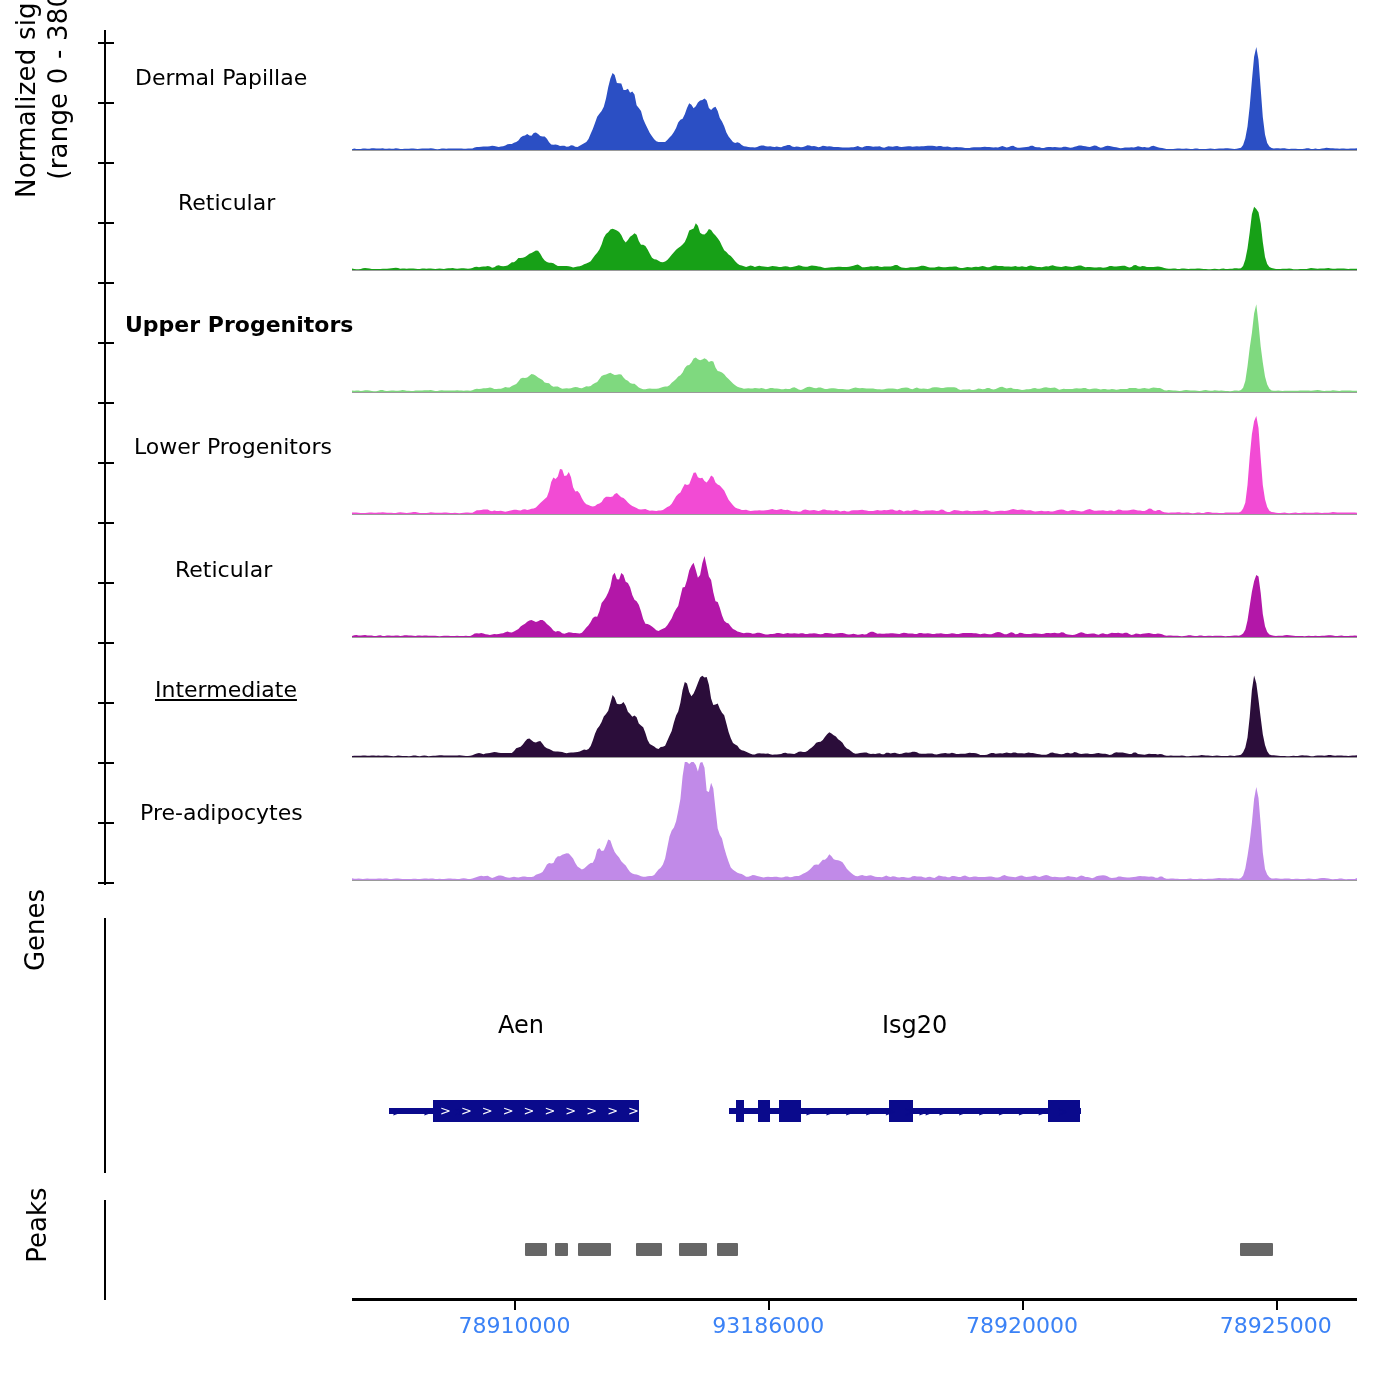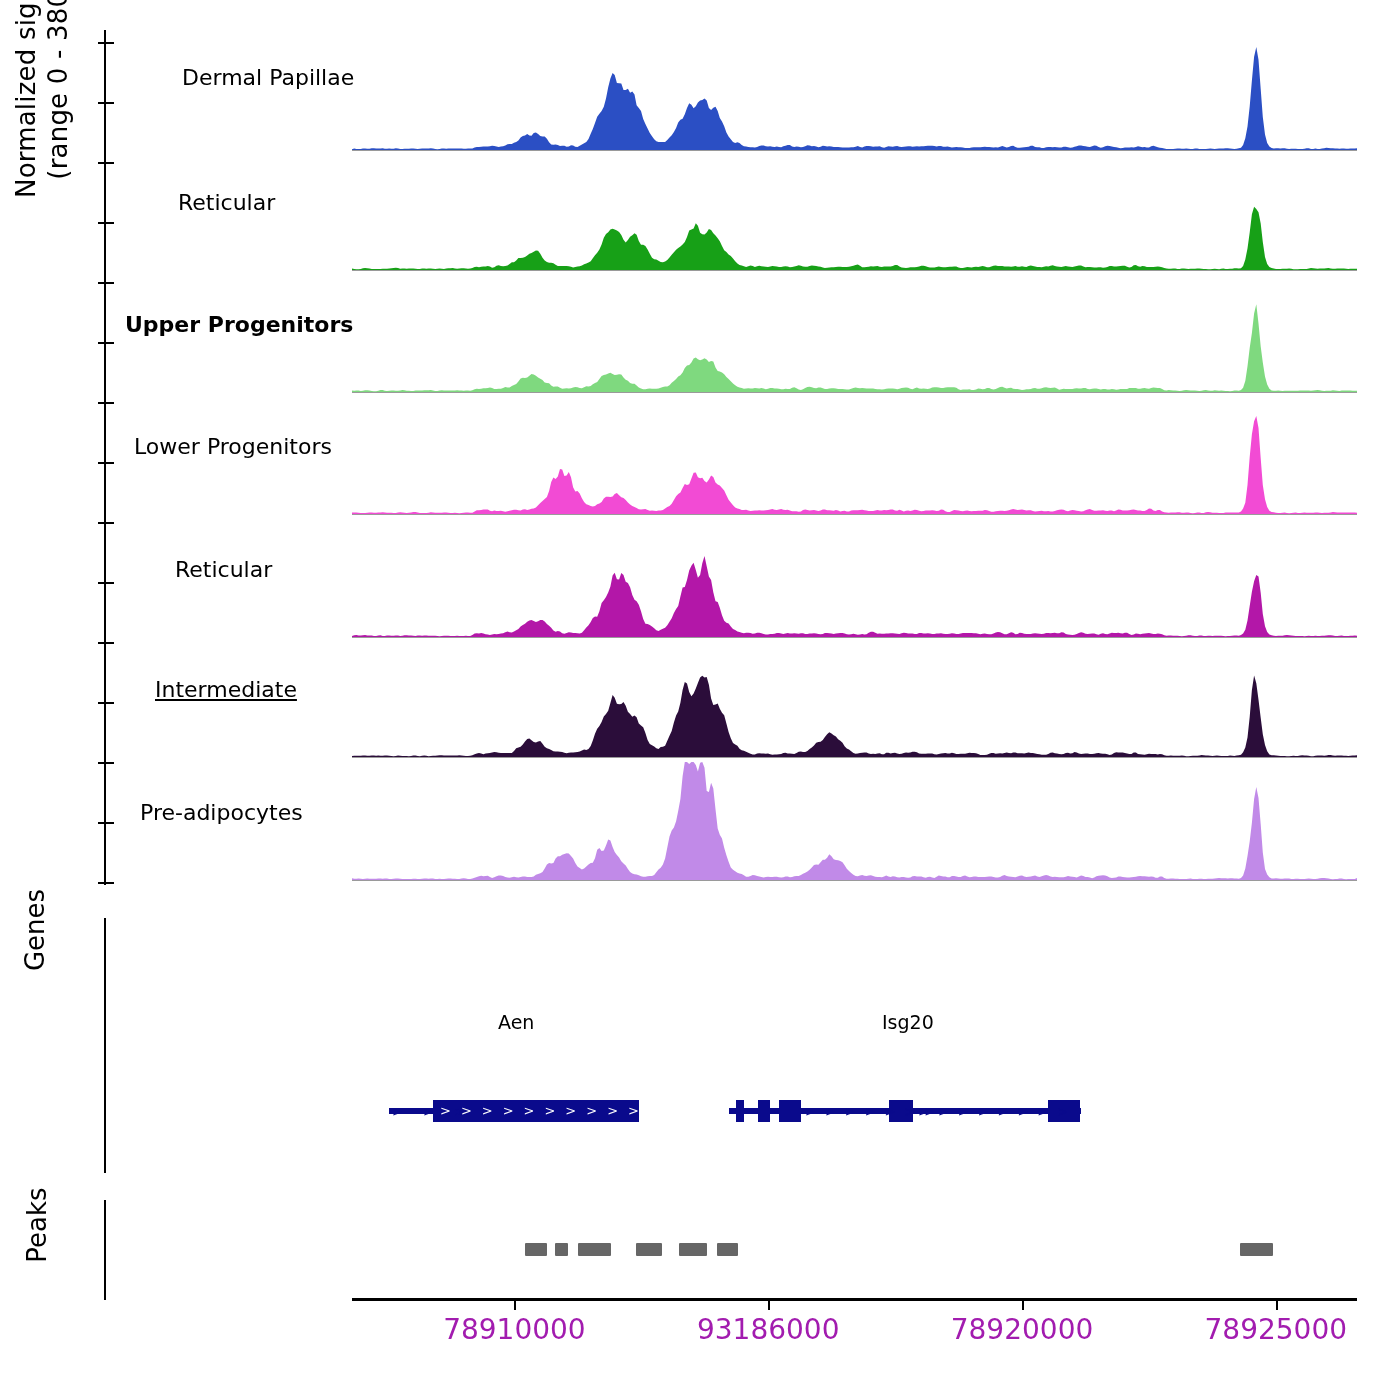--- a/index.html
+++ b/index.html
@@ -46,33 +46,33 @@
     position:absolute;
     font-size:22px;
     color:#000;
     white-space:nowrap;
   }
   .baseline{position:absolute;left:352px;width:1005px;height:1px;background:#9a9a9a;}
 
   svg.sig{position:absolute;left:0;top:0;overflow:visible;}
 
   
-  .gene-name{position:absolute;font-size:19px;color:#000;}
+  .gene-name{position:absolute;font-size:24px;color:#000;}
   .gene-bar{position:absolute;background:#0a0a8c;}
   .gene-thin{height:6px;}
   .gene-thick{height:22px;}
   .arrow{position:absolute;color:#0a0a8c;font-size:13px;line-height:13px;}
 
   
   .peak{position:absolute;background:#666666;height:13px;border-radius:1px;}
 
   
   .xaxis-line{position:absolute;left:352px;width:1005px;height:3px;background:#000;}
   .xtick{position:absolute;width:2px;height:9px;background:#000;}
-  .xticklabel{position:absolute;font-size:28px;color:#a21caf;text-align:center;transform:translateX(-50%);}
+  .xticklabel{position:absolute;font-size:22px;color:#3b82f6;text-align:center;transform:translateX(-50%);}
   .xtitle{position:absolute;width:1400px;text-align:center;font-size:28px;color:#000;}
 </style>
 </head>
 <body>
 
 <div id="root">
 
   <div class="ylabel-wrap">
     <div class="ylabel">
       <span>Normalized signal</span>
@@ -98,21 +98,21 @@
       <div class="tickmark" style="top: 522px;"></div>
       <div class="tickmark" style="top: 582px;"></div>
       <div class="tickmark" style="top: 642px;"></div>
       <div class="tickmark" style="top: 702px;"></div>
       <div class="tickmark" style="top: 762px;"></div>
       <div class="tickmark" style="top: 822px;"></div>
       <div class="tickmark" style="top: 882px;"></div>
     </div>
 
   <div id="tracks">
-      <div class="track-name" style="left: 135px; top: 65px; margin-left: 47px;">Dermal Papillae</div>
+      <div class="track-name" style="left: 135px; top: 65px;">Dermal Papillae</div>
       <div class="baseline" style="top: 150px;"></div>
       <svg class="sig" width="1400" height="1400" style="pointer-events: none;">
         <polygon points="352,150 352.0,149.2 354.2,148.5 356.4,148.9 358.6,149.1 360.8,149.0 362.9,148.6 365.1,148.4 367.3,148.8 369.5,148.7 371.7,148.2 373.9,148.2 376.1,148.5 378.3,148.6 380.5,148.4 382.7,148.3 384.8,148.7 387.0,148.7 389.2,148.4 391.4,148.7 393.6,148.8 395.8,148.3 398.0,148.6 400.2,149.0 402.4,148.9 404.5,148.7 406.7,148.7 408.9,148.7 411.1,148.6 413.3,148.6 415.5,148.8 417.7,148.9 419.9,148.8 422.1,148.5 424.3,148.4 426.4,148.5 428.6,148.6 430.8,148.3 433.0,148.4 435.2,149.0 437.4,149.2 439.6,148.9 441.8,148.5 444.0,148.5 446.2,148.7 448.3,148.6 450.5,148.4 452.7,148.5 454.9,148.6 457.1,148.6 459.3,148.5 461.5,148.6 463.7,148.8 465.9,148.7 468.0,148.5 470.2,148.6 472.4,148.4 474.6,147.4 476.8,147.1 479.0,147.1 481.2,146.7 483.4,146.5 485.6,146.6 487.8,146.6 489.9,146.2 492.1,145.8 494.3,146.0 496.5,146.6 498.7,147.0 500.9,146.6 503.1,146.2 505.3,145.6 507.5,144.3 509.6,144.0 511.8,144.1 514.0,142.8 516.2,141.9 518.4,140.6 520.6,137.5 522.8,136.1 525.0,135.4 527.2,134.1 529.4,135.6 531.5,135.7 533.7,133.0 535.9,132.4 538.1,133.9 540.3,136.1 542.5,136.6 544.7,136.5 546.9,138.8 549.1,142.3 551.2,144.5 553.4,144.8 555.6,144.5 557.8,145.1 560.0,146.0 562.2,145.7 564.4,145.8 566.6,146.7 568.8,146.6 571.0,145.3 573.1,145.4 575.3,146.8 577.5,147.0 579.7,145.7 581.9,144.4 584.1,143.2 586.3,141.9 588.5,139.1 590.7,133.8 592.8,129.0 595.0,122.9 597.2,116.7 599.4,113.7 601.6,111.1 603.8,106.7 606.0,98.4 608.2,87.2 610.4,78.6 612.6,73.0 614.7,75.1 616.9,83.0 619.1,83.2 621.3,83.5 623.5,90.1 625.7,90.0 627.9,88.7 630.1,92.8 632.3,91.5 634.5,94.6 636.6,105.2 638.8,108.0 641.0,111.1 643.2,119.1 645.4,124.1 647.6,128.5 649.8,133.0 652.0,136.2 654.2,139.3 656.3,141.3 658.5,142.1 660.7,142.0 662.9,142.1 665.1,142.1 667.3,139.9 669.5,137.5 671.7,135.3 673.9,131.9 676.1,128.0 678.2,122.5 680.4,119.7 682.6,118.8 684.8,114.3 687.0,107.9 689.2,103.2 691.4,104.8 693.6,108.3 695.8,106.2 697.9,102.5 700.1,100.5 702.3,99.9 704.5,98.4 706.7,100.5 708.9,107.9 711.1,109.9 713.3,107.7 715.5,106.8 717.7,111.0 719.8,118.1 722.0,121.5 724.2,126.3 726.4,132.4 728.6,136.4 730.8,139.3 733.0,141.9 735.2,142.9 737.4,142.3 739.5,143.1 741.7,145.0 743.9,146.2 746.1,146.5 748.3,147.1 750.5,147.3 752.7,147.2 754.9,147.5 757.1,146.9 759.3,145.9 761.4,145.6 763.6,145.6 765.8,146.2 768.0,146.5 770.2,146.2 772.4,146.7 774.6,147.1 776.8,146.6 779.0,147.0 781.2,147.2 783.3,146.3 785.5,145.8 787.7,145.1 789.9,145.1 792.1,146.5 794.3,146.9 796.5,146.4 798.7,146.7 800.9,147.2 803.0,147.0 805.2,146.2 807.4,145.3 809.6,145.5 811.8,146.3 814.0,146.0 816.2,146.5 818.4,147.3 820.6,146.8 822.8,145.8 824.9,146.0 827.1,146.4 829.3,146.2 831.5,146.4 833.7,146.9 835.9,146.9 838.1,147.1 840.3,147.3 842.5,147.6 844.6,147.6 846.8,147.4 849.0,147.5 851.2,147.2 853.4,147.3 855.6,146.7 857.8,145.9 860.0,146.9 862.2,147.6 864.4,146.6 866.5,145.9 868.7,145.9 870.9,146.3 873.1,146.8 875.3,146.6 877.5,146.4 879.7,146.3 881.9,147.2 884.1,147.8 886.2,147.0 888.4,146.2 890.6,146.5 892.8,146.7 895.0,146.2 897.2,146.1 899.4,146.8 901.6,147.0 903.8,146.8 906.0,146.6 908.1,146.2 910.3,146.3 912.5,146.8 914.7,146.4 916.9,146.2 919.1,146.5 921.3,146.2 923.5,146.3 925.7,146.1 927.8,145.7 930.0,145.8 932.2,145.7 934.4,145.9 936.6,146.5 938.8,146.1 941.0,146.0 943.2,146.8 945.4,146.7 947.6,146.5 949.7,147.1 951.9,147.5 954.1,147.2 956.3,146.9 958.5,147.2 960.7,147.2 962.9,147.5 965.1,148.0 967.3,148.0 969.5,147.9 971.6,147.4 973.8,147.2 976.0,147.3 978.2,147.2 980.4,147.2 982.6,146.9 984.8,146.8 987.0,146.9 989.2,146.9 991.3,147.2 993.5,147.4 995.7,147.2 997.9,147.4 1000.1,146.8 1002.3,145.9 1004.5,146.7 1006.7,147.4 1008.9,147.1 1011.1,146.0 1013.2,145.7 1015.4,147.0 1017.6,147.8 1019.8,147.7 1022.0,147.5 1024.2,147.3 1026.4,147.1 1028.6,146.8 1030.8,145.8 1032.9,145.8 1035.1,146.9 1037.3,147.2 1039.5,147.3 1041.7,147.9 1043.9,147.9 1046.1,147.3 1048.3,147.0 1050.5,147.1 1052.7,147.2 1054.8,147.1 1057.0,147.2 1059.2,147.5 1061.4,147.5 1063.6,146.8 1065.8,146.7 1068.0,147.2 1070.2,147.7 1072.4,147.5 1074.5,146.8 1076.7,146.2 1078.9,145.5 1081.1,145.5 1083.3,146.0 1085.5,146.2 1087.7,146.8 1089.9,147.1 1092.1,146.3 1094.3,145.5 1096.4,145.7 1098.6,147.0 1100.8,147.7 1103.0,147.3 1105.2,146.2 1107.4,145.7 1109.6,146.1 1111.8,146.6 1114.0,146.9 1116.2,147.3 1118.3,147.8 1120.5,148.2 1122.7,148.1 1124.9,147.5 1127.1,147.4 1129.3,147.4 1131.5,147.3 1133.7,147.5 1135.9,147.0 1138.0,146.2 1140.2,146.8 1142.4,147.2 1144.6,146.9 1146.8,147.5 1149.0,147.5 1151.2,146.2 1153.4,145.8 1155.6,146.5 1157.8,147.3 1159.9,147.8 1162.1,147.9 1164.3,148.4 1166.5,149.0 1168.7,149.1 1170.9,149.0 1173.1,148.9 1175.3,148.8 1177.5,148.6 1179.6,148.6 1181.8,148.8 1184.0,148.7 1186.2,148.5 1188.4,148.7 1190.6,149.1 1192.8,149.1 1195.0,148.5 1197.2,148.4 1199.4,148.9 1201.5,149.1 1203.7,149.0 1205.9,149.0 1208.1,148.8 1210.3,148.4 1212.5,148.7 1214.7,148.9 1216.9,148.7 1219.1,148.6 1221.2,148.6 1223.4,148.4 1225.6,148.2 1227.8,148.3 1230.0,148.6 1232.2,148.8 1234.4,149.1 1236.6,148.8 1238.8,148.2 1241.0,147.8 1243.1,145.1 1245.3,138.2 1247.5,126.4 1249.7,106.4 1251.9,80.4 1254.1,56.8 1256.3,46.9 1258.5,59.8 1260.7,89.1 1262.8,117.0 1265.0,134.4 1267.2,143.0 1269.4,146.6 1271.6,147.9 1273.8,148.5 1276.0,148.3 1278.2,148.3 1280.4,148.5 1282.6,148.2 1284.7,148.3 1286.9,148.8 1289.1,148.9 1291.3,148.8 1293.5,148.8 1295.7,148.8 1297.9,149.0 1300.1,149.1 1302.3,149.1 1304.5,148.8 1306.6,148.2 1308.8,148.2 1311.0,148.9 1313.2,148.9 1315.4,148.6 1317.6,148.9 1319.8,148.9 1322.0,148.6 1324.2,148.2 1326.3,147.8 1328.5,148.0 1330.7,148.2 1332.9,148.3 1335.1,148.5 1337.3,148.6 1339.5,148.7 1341.7,148.6 1343.9,148.6 1346.1,148.8 1348.2,148.8 1350.4,148.6 1352.6,148.5 1354.8,148.4 1357.0,148.2 1357,150" fill="#2b4fc4"></polygon>
       </svg>
       <div class="track-name" style="left: 178px; top: 190px;">Reticular</div>
       <div class="baseline" style="top: 270px;"></div>
       <svg class="sig" width="1400" height="1400" style="pointer-events: none;">
         <polygon points="352,270 352.0,268.5 354.2,269.0 356.4,269.2 358.6,269.2 360.8,268.9 362.9,268.3 365.1,268.0 367.3,268.3 369.5,268.6 371.7,269.0 373.9,269.1 376.1,269.1 378.3,268.9 380.5,268.9 382.7,268.8 384.8,268.7 387.0,268.8 389.2,268.6 391.4,268.3 393.6,268.0 395.8,267.8 398.0,268.0 400.2,268.7 402.4,268.6 404.5,268.5 406.7,268.7 408.9,268.6 411.1,268.6 413.3,268.6 415.5,268.7 417.7,269.1 419.9,268.9 422.1,268.4 424.3,268.4 426.4,268.7 428.6,268.6 430.8,268.6 433.0,268.8 435.2,269.0 437.4,268.8 439.6,268.6 441.8,268.7 444.0,268.9 446.2,268.6 448.3,268.3 450.5,268.2 452.7,268.1 454.9,268.4 457.1,268.8 459.3,268.6 461.5,268.3 463.7,268.2 465.9,268.6 468.0,268.7 470.2,268.4 472.4,268.0 474.6,267.1 476.8,266.8 479.0,267.2 481.2,266.8 483.4,266.5 485.6,266.4 487.8,266.0 489.9,266.6 492.1,267.7 494.3,267.2 496.5,265.8 498.7,265.3 500.9,265.9 503.1,266.3 505.3,266.0 507.5,265.5 509.6,263.9 511.8,262.2 514.0,262.3 516.2,260.5 518.4,258.0 520.6,258.1 522.8,257.8 525.0,257.1 527.2,255.4 529.4,253.8 531.5,253.1 533.7,251.7 535.9,250.6 538.1,250.7 540.3,253.7 542.5,257.7 544.7,260.4 546.9,262.0 549.1,262.8 551.2,262.8 553.4,263.2 555.6,264.8 557.8,265.9 560.0,265.9 562.2,265.9 564.4,266.0 566.6,266.1 568.8,266.3 571.0,266.8 573.1,267.4 575.3,267.1 577.5,266.5 579.7,266.2 581.9,265.4 584.1,264.3 586.3,263.4 588.5,262.5 590.7,261.3 592.8,258.2 595.0,255.2 597.2,252.8 599.4,249.6 601.6,244.4 603.8,237.8 606.0,234.0 608.2,232.2 610.4,229.6 612.6,228.7 614.7,229.6 616.9,230.6 619.1,232.0 621.3,234.9 623.5,239.8 625.7,242.5 627.9,239.9 630.1,236.7 632.3,235.3 634.5,233.2 636.6,234.7 638.8,240.9 641.0,244.8 643.2,244.8 645.4,246.0 647.6,249.5 649.8,253.8 652.0,257.8 654.2,259.2 656.3,259.5 658.5,260.8 660.7,262.0 662.9,262.2 665.1,261.4 667.3,260.1 669.5,257.6 671.7,254.8 673.9,252.3 676.1,249.8 678.2,248.1 680.4,246.5 682.6,244.4 684.8,241.9 687.0,237.0 689.2,230.6 691.4,229.5 693.6,228.5 695.8,223.2 697.9,225.8 700.1,232.7 702.3,234.2 704.5,234.5 706.7,232.6 708.9,229.1 711.1,229.9 713.3,233.2 715.5,235.4 717.7,238.3 719.8,241.2 722.0,246.0 724.2,250.3 726.4,252.1 728.6,254.4 730.8,256.1 733.0,258.5 735.2,261.3 737.4,263.6 739.5,265.1 741.7,265.5 743.9,266.3 746.1,266.9 748.3,266.2 750.5,265.4 752.7,266.1 754.9,266.9 757.1,266.3 759.3,265.8 761.4,266.2 763.6,266.4 765.8,266.7 768.0,267.0 770.2,266.4 772.4,266.1 774.6,266.2 776.8,266.5 779.0,267.0 781.2,267.0 783.3,266.6 785.5,266.2 787.7,266.6 789.9,267.2 792.1,267.0 794.3,266.6 796.5,266.1 798.7,265.3 800.9,265.7 803.0,266.6 805.2,266.8 807.4,266.8 809.6,266.1 811.8,265.4 814.0,265.7 816.2,266.1 818.4,266.4 820.6,266.7 822.8,267.4 824.9,268.0 827.1,267.8 829.3,267.5 831.5,267.3 833.7,267.2 835.9,267.0 838.1,266.7 840.3,266.7 842.5,267.1 844.6,267.1 846.8,267.0 849.0,266.8 851.2,266.2 853.4,265.8 855.6,265.1 857.8,264.5 860.0,265.7 862.2,267.3 864.4,267.3 866.5,266.9 868.7,266.7 870.9,266.3 873.1,266.5 875.3,266.2 877.5,265.9 879.7,266.7 881.9,266.9 884.1,266.6 886.2,266.5 888.4,266.6 890.6,266.5 892.8,266.1 895.0,265.1 897.2,264.9 899.4,266.4 901.6,267.5 903.8,267.7 906.0,267.9 908.1,267.8 910.3,267.3 912.5,267.2 914.7,267.2 916.9,266.9 919.1,266.4 921.3,265.8 923.5,265.8 925.7,266.3 927.8,267.0 930.0,267.4 932.2,267.5 934.4,267.6 936.6,266.9 938.8,266.4 941.0,266.9 943.2,267.3 945.4,267.3 947.6,267.0 949.7,266.7 951.9,266.7 954.1,266.6 956.3,266.6 958.5,267.4 960.7,267.9 962.9,267.9 965.1,267.5 967.3,266.9 969.5,267.3 971.6,267.5 973.8,267.1 976.0,266.7 978.2,266.9 980.4,266.6 982.6,266.1 984.8,266.6 987.0,267.2 989.2,267.2 991.3,266.5 993.5,265.7 995.7,265.6 997.9,266.0 1000.1,266.0 1002.3,265.9 1004.5,266.5 1006.7,266.5 1008.9,266.5 1011.1,266.7 1013.2,266.4 1015.4,266.1 1017.6,266.7 1019.8,266.7 1022.0,266.2 1024.2,266.8 1026.4,266.9 1028.6,266.0 1030.8,265.6 1032.9,265.9 1035.1,266.5 1037.3,266.9 1039.5,267.1 1041.7,267.3 1043.9,266.7 1046.1,266.3 1048.3,266.4 1050.5,265.7 1052.7,265.3 1054.8,265.9 1057.0,266.5 1059.2,266.7 1061.4,266.9 1063.6,266.5 1065.8,266.1 1068.0,266.4 1070.2,266.8 1072.4,266.9 1074.5,266.6 1076.7,266.1 1078.9,265.5 1081.1,265.4 1083.3,266.4 1085.5,267.2 1087.7,267.0 1089.9,266.9 1092.1,267.3 1094.3,267.6 1096.4,267.5 1098.6,267.3 1100.8,267.3 1103.0,267.7 1105.2,267.6 1107.4,266.9 1109.6,266.0 1111.8,265.9 1114.0,266.5 1116.2,266.5 1118.3,266.2 1120.5,266.1 1122.7,265.7 1124.9,265.7 1127.1,266.7 1129.3,267.6 1131.5,267.1 1133.7,265.3 1135.9,264.9 1138.0,266.3 1140.2,266.7 1142.4,266.1 1144.6,266.2 1146.8,266.9 1149.0,267.1 1151.2,267.1 1153.4,267.0 1155.6,266.7 1157.8,266.5 1159.9,266.7 1162.1,267.3 1164.3,268.0 1166.5,268.5 1168.7,268.8 1170.9,268.8 1173.1,268.5 1175.3,268.5 1177.5,268.9 1179.6,268.9 1181.8,268.5 1184.0,268.5 1186.2,268.8 1188.4,268.9 1190.6,268.8 1192.8,268.7 1195.0,268.8 1197.2,268.6 1199.4,268.5 1201.5,268.8 1203.7,268.9 1205.9,269.0 1208.1,269.3 1210.3,269.3 1212.5,269.0 1214.7,268.7 1216.9,268.9 1219.1,269.2 1221.2,268.8 1223.4,268.5 1225.6,268.9 1227.8,269.0 1230.0,268.8 1232.2,268.7 1234.4,268.3 1236.6,268.2 1238.8,268.6 1241.0,268.3 1243.1,265.9 1245.3,259.4 1247.5,248.6 1249.7,232.5 1251.9,214.3 1254.1,206.8 1256.3,208.9 1258.5,212.3 1260.7,223.4 1262.8,242.1 1265.0,256.9 1267.2,264.1 1269.4,266.9 1271.6,268.0 1273.8,268.5 1276.0,268.9 1278.2,269.1 1280.4,269.0 1282.6,268.7 1284.7,268.8 1286.9,268.8 1289.1,268.6 1291.3,268.8 1293.5,269.2 1295.7,269.3 1297.9,269.3 1300.1,269.1 1302.3,268.9 1304.5,269.0 1306.6,269.0 1308.8,268.5 1311.0,268.1 1313.2,268.2 1315.4,268.4 1317.6,268.7 1319.8,268.5 1322.0,268.4 1324.2,268.5 1326.3,268.2 1328.5,268.1 1330.7,268.4 1332.9,268.7 1335.1,268.7 1337.3,268.5 1339.5,268.6 1341.7,268.6 1343.9,268.5 1346.1,268.8 1348.2,268.9 1350.4,268.8 1352.6,268.8 1354.8,268.8 1357.0,268.8 1357,270" fill="#17a017"></polygon>
       </svg>
       <div class="track-name" style="left: 125px; top: 312px; font-weight: bold;">Upper Progenitors</div>

